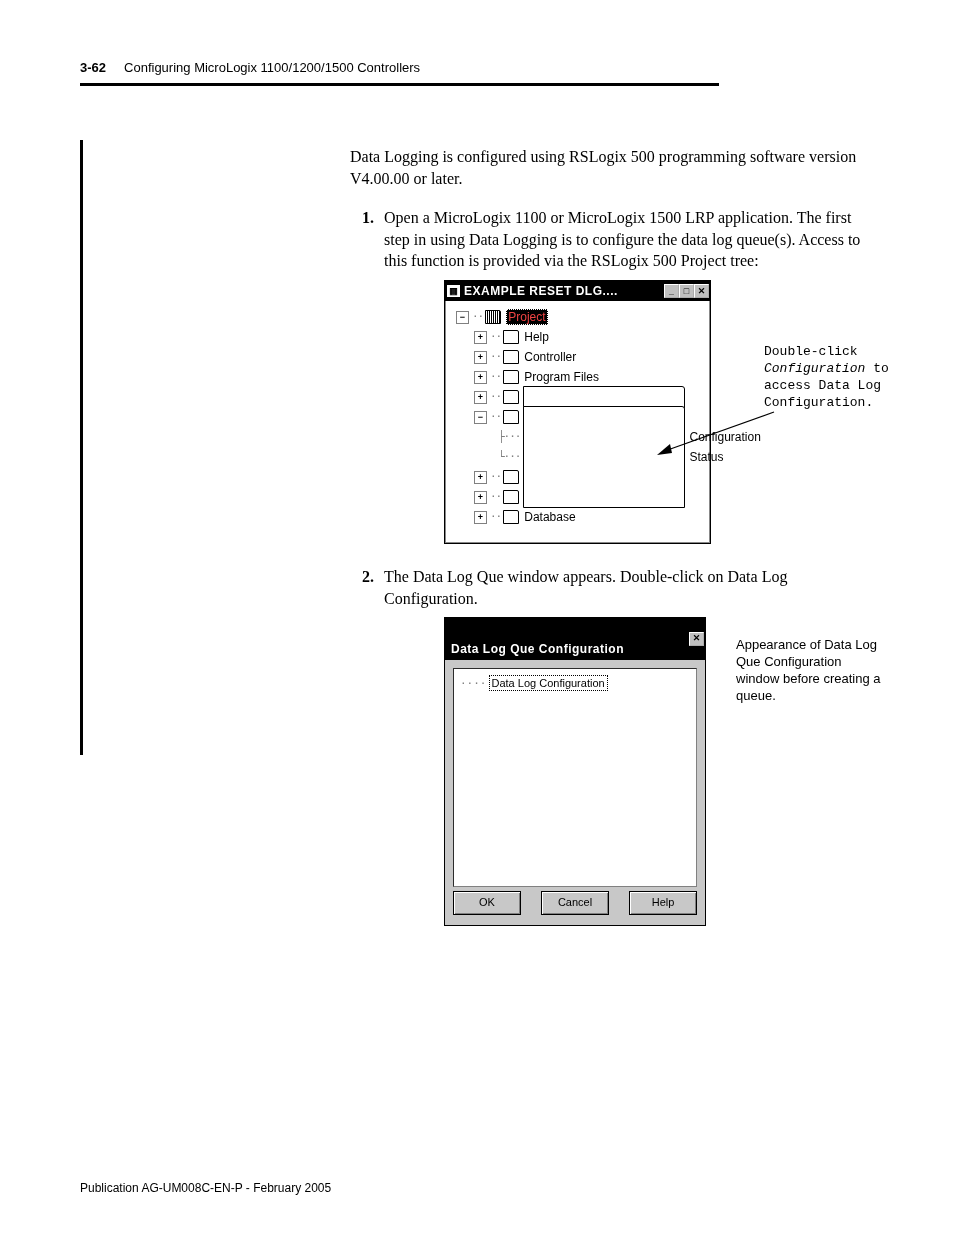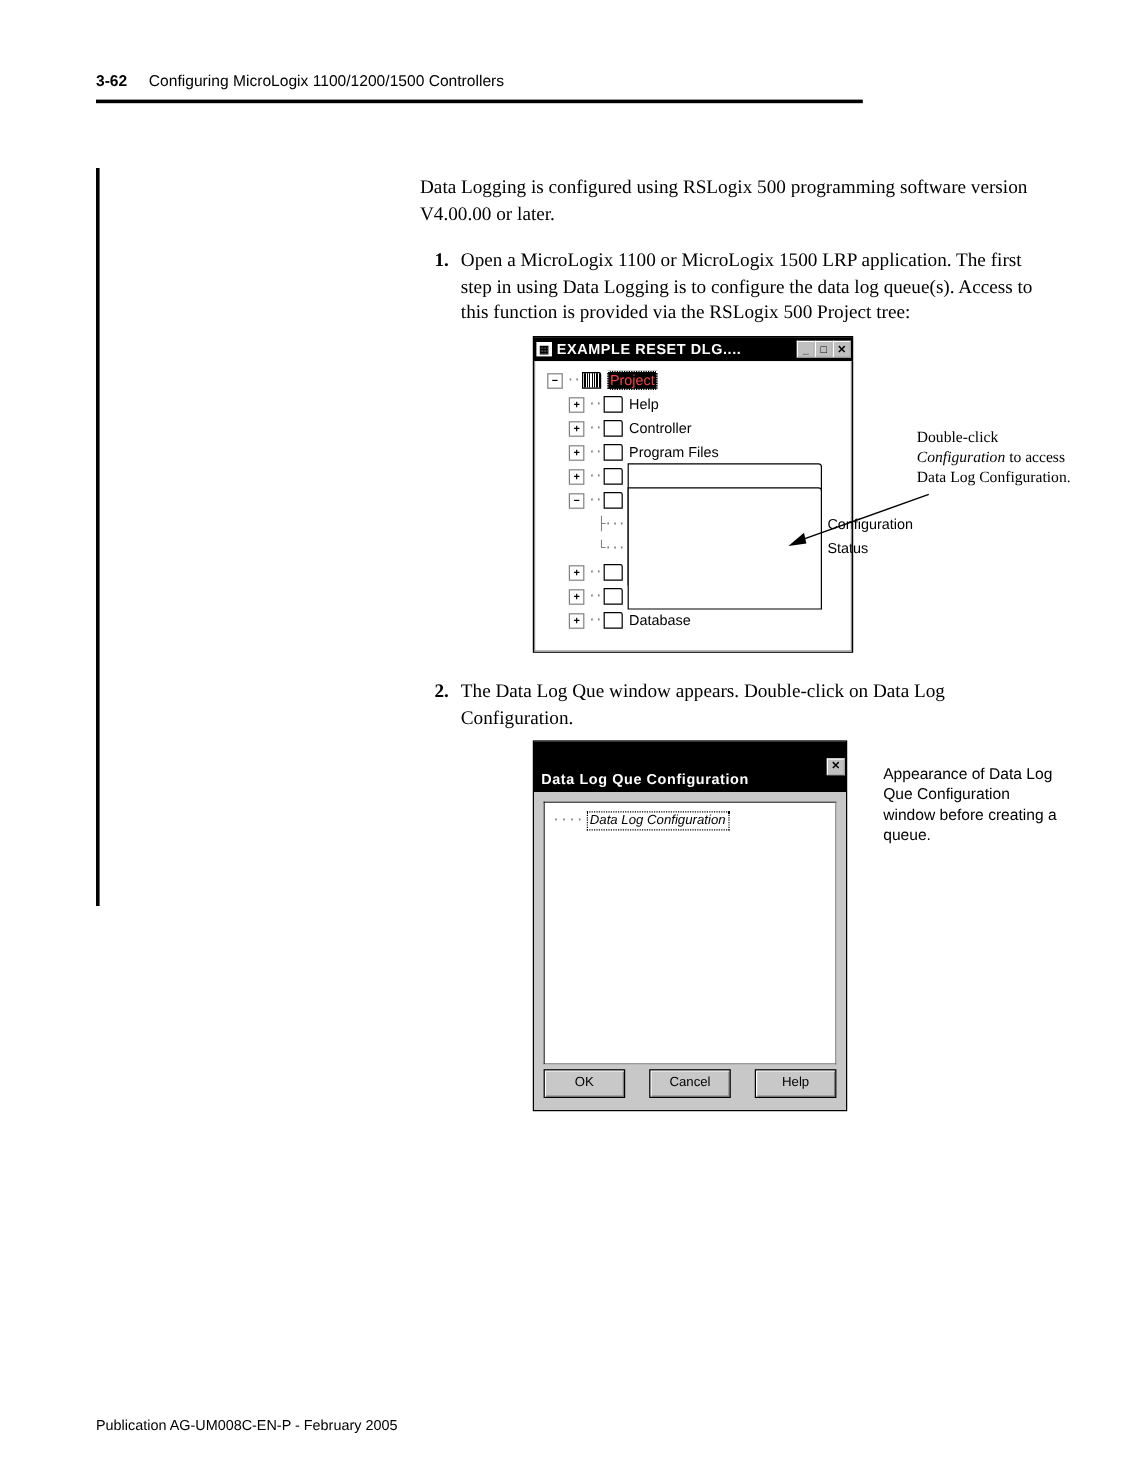--- a/index.html
+++ b/index.html
@@ -168,23 +168,23 @@
   .lbl.inv {
     background: #000;
     color: #ef4444;
     padding: 0 2px;
     outline: 1px dotted #fff;
     outline-offset: -1px;
   }
   .callout {
     position: absolute;
     left: 320px;
-    top: 76px;
+    top: 64px;
     width: 140px;
-    font-family: Liberation Serif, serif;
+    font-family: Liberation Mono, monospace;
     font-size: 13px;
     line-height: 1.3;
   }
   .callout em {
     font-style: italic;
   }
   .arrow-svg {
     position: absolute;
     left: 210px;
     top: 130px;
@@ -212,21 +212,20 @@
     background: #fff;
     border: 1px inset #808080;
     height: 205px;
     padding: 6px 6px;
   }
   .listpane .item {
     display: inline-block;
     border: 1px dotted #000;
     padding: 0 2px;
     font-size: 11px;
-    font-style: italic;
   }
   .listpane .lead {
     display: inline-block;
     font-family: monospace;
     font-size: 11px;
     color: #808080;
     margin-right: 2px;
   }
   .btnrow {
     display: flex;

